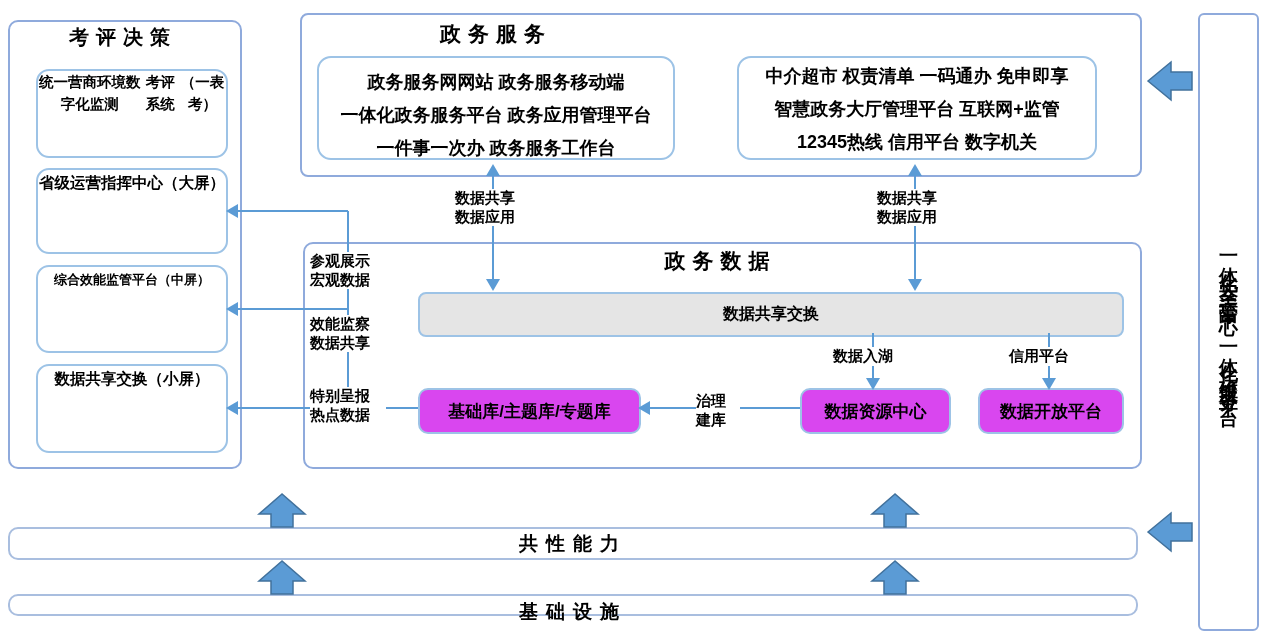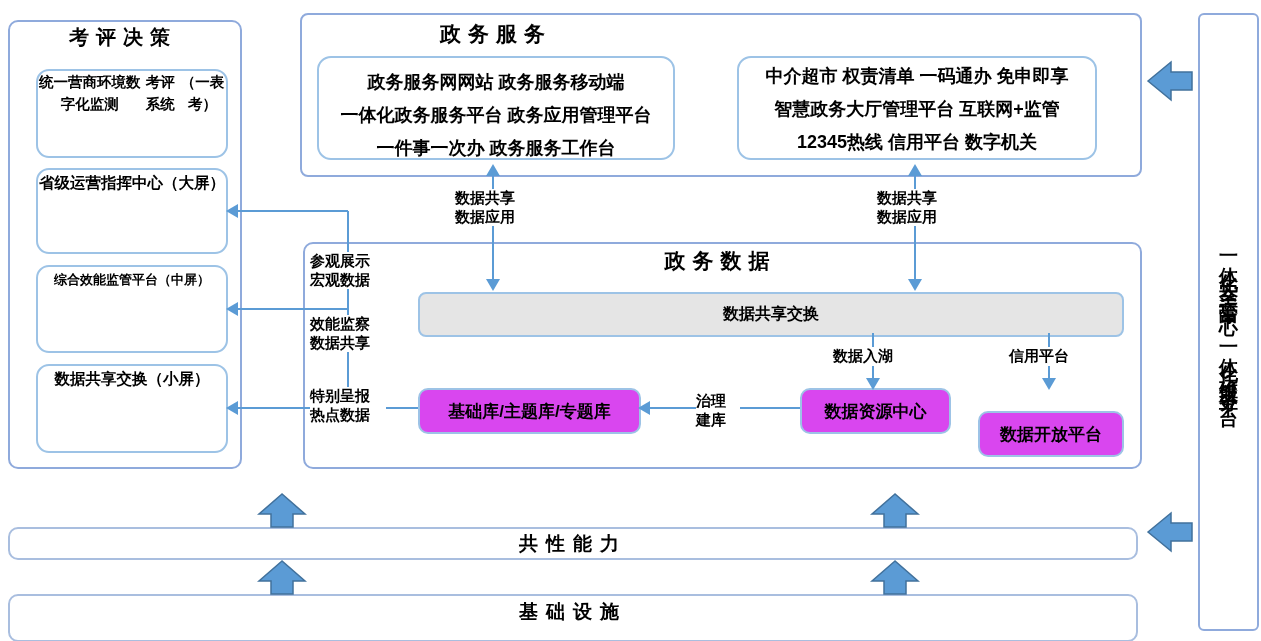--- a/index.html
+++ b/index.html
@@ -32,27 +32,27 @@
 
   
   .data-panel{left:303px;top:242px;width:835px;height:223px;}
   .data-title{left:303px;top:247px;width:835px;}
   .exchange-bar{left:418px;top:292px;width:702px;height:41px;border:2px solid #9DC3E6;border-radius:8px;position:absolute;background:#e5e5e5;
                 font-weight:bold;font-size:16px;line-height:39px;text-align:center;z-index:2;}
   .small-box{position:absolute;top:388px;height:42px;border:2px solid #9DC3E6;border-radius:10px;background:#d946ef;
              font-weight:bold;font-size:17px;display:flex;align-items:center;justify-content:center;z-index:2;}
   .base-lib{left:418px;width:219px;}
   .resource{left:800px;width:147px;}
-  .open-platform{left:978px;width:142px;margin-top:23px;}
+  .open-platform{left:978px;width:142px;}
 
   
   .h-bar{position:absolute;left:8px;width:1130px;background:#fff;border:2px solid #A9BEDF;border-radius:10px;
          font-weight:bold;font-size:19px;letter-spacing:8px;text-align:center;z-index:1;box-sizing:border-box;}
   .capability-bar{top:527px;height:33px;line-height:30px;}
-  .infrastructure-bar{top:594px;height:48px;line-height:31px;}
+  .infrastructure-bar{top:594px;height:22px;line-height:31px;}
 
   
   .right-panel{left:1198px;top:13px;width:57px;height:614px;border-radius:6px;
                display:flex;align-items:center;justify-content:center;}
   .right-panel-text{writing-mode:vertical-rl;text-orientation:upright;font-weight:bold;font-size:19px;letter-spacing:7px;white-space:nowrap;}
 
   
   .clabel{position:absolute;background:#fff;z-index:10;text-align:left;font-weight:bold;font-size:15px;line-height:18.5px;}
   .lab-share-left{left:455px;top:189px;width:76px;}
   .lab-share-right{left:877px;top:189px;width:76px;}

